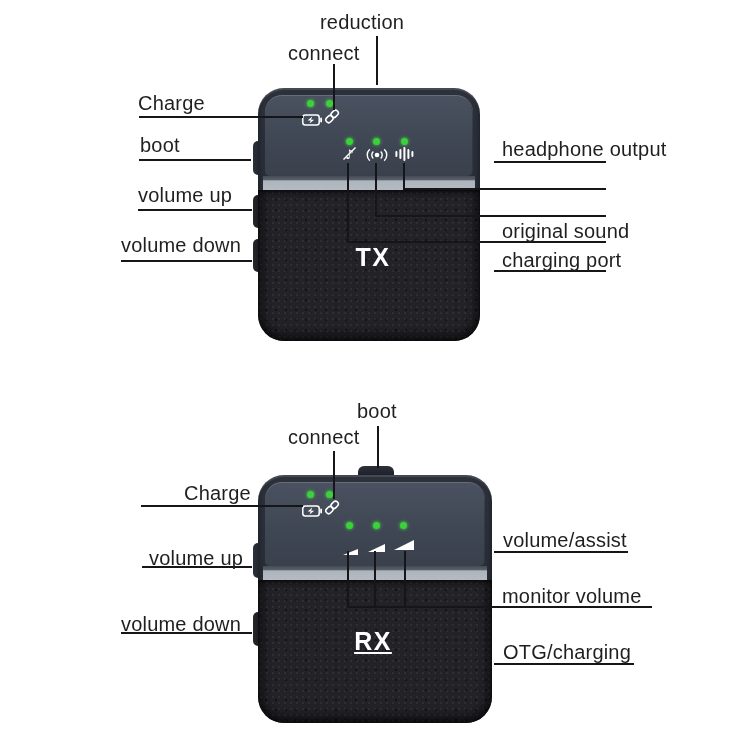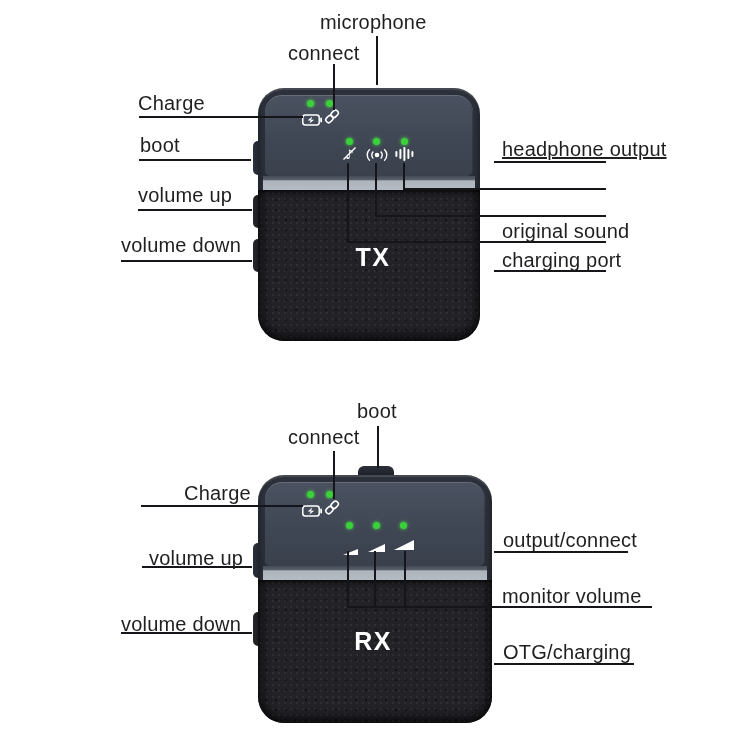--- a/index.html
+++ b/index.html
@@ -147,31 +147,31 @@
         <svg width="17" height="8" viewBox="0 0 17 8">
             <polygon points="0,8 17,8 17,0" fill="#fff"></polygon>
           </svg>
       </div>
       <div class="icon" style="left:136px; top:61px;">
         <svg width="20" height="10" viewBox="0 0 20 10">
             <polygon points="0,10 20,10 20,0" fill="#fff"></polygon>
           </svg>
       </div>
 
-      <div class="devlabel" style="left:84px; top:152px; width:62px;">RX</div>
+      <div class="devlabel" style="left:84px; top:152px; width:62px;text-decoration:underline;">RX</div>
     </div>
   </div>
 
-  <div class="lbl" style="left:320px; top:12px;">microphone</div>
+  <div class="lbl" style="left:320px; top:12px;">reduction</div>
   <div class="lbl" style="left:288px; top:43px;">connect</div>
   <div class="lbl" style="left:138px; top:93px;">Charge</div>
   <div class="lbl" style="left:140px; top:135px;">boot</div>
   <div class="lbl" style="left:138px; top:185px;">volume up</div>
   <div class="lbl" style="left:121px; top:235px;">volume down</div>
-  <div class="lbl" style="left:502px; top:139px;text-decoration:underline;">headphone output</div>
+  <div class="lbl" style="left:502px; top:139px;">headphone output</div>
   <div class="lbl" style="left:502px; top:250px;">charging port</div>
   <div class="lbl" style="left:502px; top:221px;">original sound</div>
 
   <div class="ln" style="left:376px; top:36px;  width:2px;   height:49px;"></div>
   <div class="ln" style="left:333px; top:64px;  width:2px;   height:46px;"></div>
   <div class="ln" style="left:139px; top:116px; width:164px; height:2px;"></div>
   <div class="ln" style="left:139px; top:159px; width:112px; height:2px;"></div>
   <div class="ln" style="left:138px; top:209px; width:114px; height:2px;"></div>
   <div class="ln" style="left:121px; top:260px; width:131px; height:2px;"></div>
   <div class="ln" style="left:494px; top:161px; width:112px; height:2px;"></div>
@@ -181,21 +181,21 @@
   <div class="ln" style="left:375px; top:215px; width:231px; height:2px;"></div>
   <div class="ln" style="left:347px; top:163px; width:2px;   height:80px;"></div>
   <div class="ln" style="left:347px; top:241px; width:259px; height:2px;"></div>
   <div class="ln" style="left:494px; top:270px; width:112px; height:2px;"></div>
 
   <div class="lbl" style="left:357px; top:401px;">boot</div>
   <div class="lbl" style="left:288px; top:427px;">connect</div>
   <div class="lbl" style="left:184px; top:483px;">Charge</div>
   <div class="lbl" style="left:149px; top:548px;">volume up</div>
   <div class="lbl" style="left:121px; top:614px;">volume down</div>
-  <div class="lbl" style="left:503px; top:530px;">output/connect</div>
+  <div class="lbl" style="left:503px; top:530px;">volume/assist</div>
   <div class="lbl" style="left:502px; top:586px;">monitor volume</div>
   <div class="lbl" style="left:503px; top:642px;">OTG/charging</div>
 
   <div class="ln" style="left:377px; top:426px; width:2px;   height:42px;"></div>
   <div class="ln" style="left:333px; top:451px; width:2px;   height:48px;"></div>
   <div class="ln" style="left:141px; top:505px; width:162px; height:2px;"></div>
   <div class="ln" style="left:142px; top:566px; width:110px; height:2px;"></div>
   <div class="ln" style="left:121px; top:632px; width:131px; height:2px;"></div>
   <div class="ln" style="left:494px; top:551px; width:134px; height:2px;"></div>
   <div class="ln" style="left:347px; top:551px; width:2px;   height:57px;"></div>

